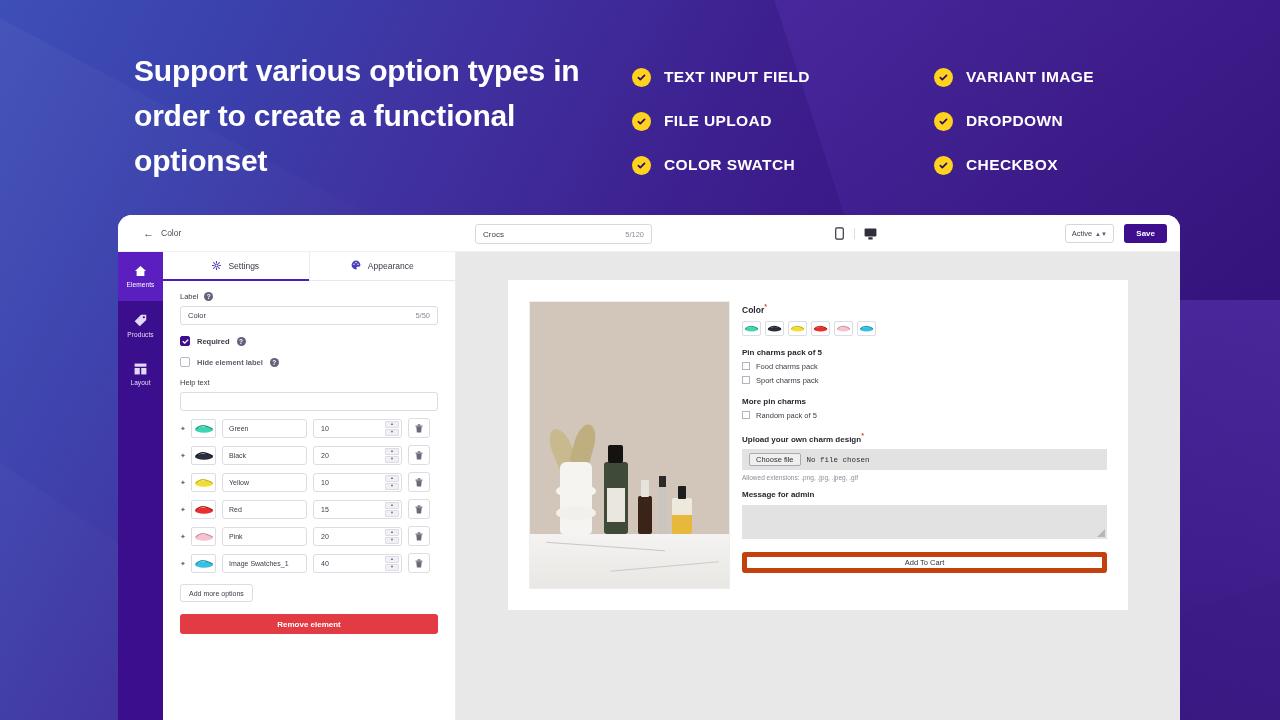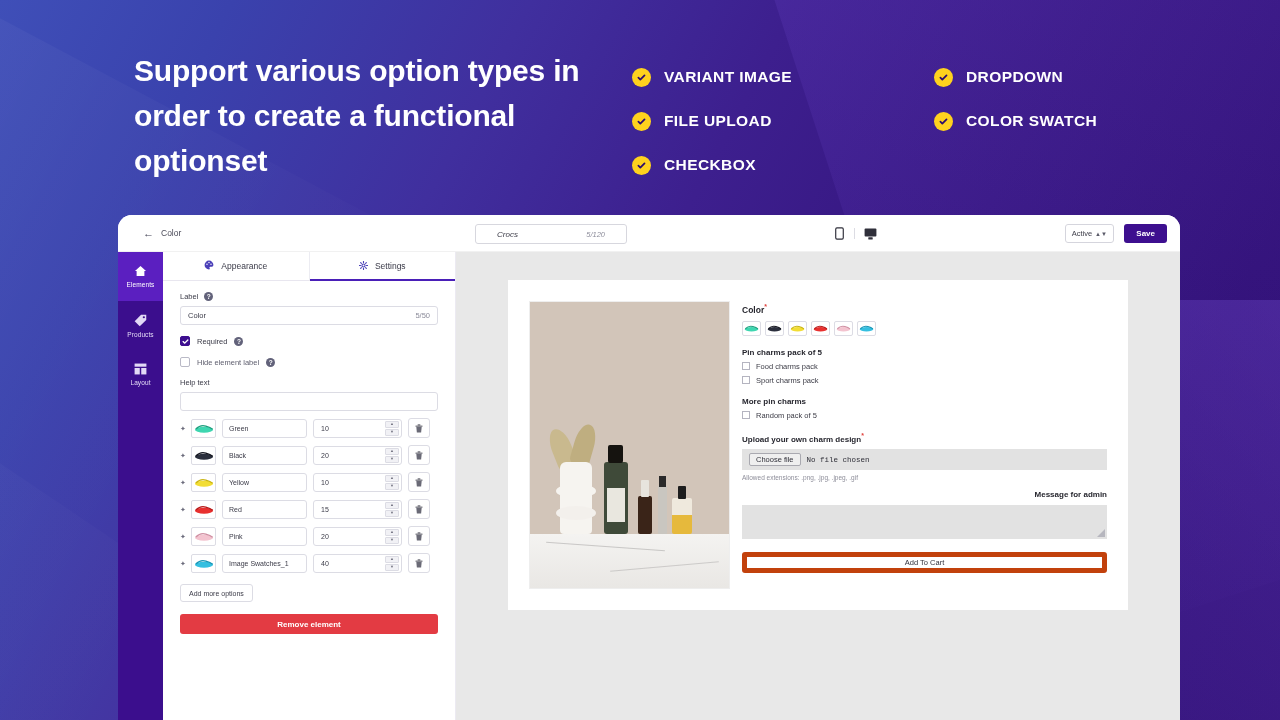--- a/index.html
+++ b/index.html
@@ -68,23 +68,23 @@
   .topbar {
     position: relative; height: 37px; background: #ffffff;
     display: flex; align-items: center; border-bottom: 1px solid #f1f1f1;
   }
   .back-link {
     display: flex; align-items: center; gap: 7px;
     margin-left: 25px; color: #4a4a58; font-size: 8.5px;
   }
   .back-arrow { font-size: 11px; line-height: 1; color: #3d3d50; }
   .title-field {
-    position: absolute; left: 357px; top: 9px; width: 152px; height: 20px;
+    position: absolute; left: 357px; top: 9px; width: 177px; height: 20px;
     border: 1px solid #d7d7de; border-radius: 3px; background: #fff;
-    display: flex; align-items: center; padding: 0 21px; font-style: italic;
+    display: flex; align-items: center; padding: 0 7px;
   }
   .title-field .val { font-size: 8px; color: #3c3c48; flex: 1; }
   .title-field .cnt { font-size: 7.5px; color: #8d8d9b; margin-left: 25px; }
   .devices {
     position: absolute; left: 714px; top: 11px;
     display: flex; align-items: center; gap: 8px;
   }
   .dev-btn { width: 14px; height: 15px; display: flex; align-items: center; justify-content: center; }
   .dev-sep { width: 1px; height: 11px; background: #dcdce3; }
   .status-select {
@@ -136,21 +136,21 @@
     display: flex; align-items: center; padding: 0 7px;
   }
   .text-input .v { font-size: 7.5px; color: #3b3b48; flex: 1; }
   .text-input .c { font-size: 7.5px; color: #8c8c9a; }
   .check-row { display: flex; align-items: center; gap: 7px; margin-top: 11px; }
   .cbox {
     width: 10px; height: 10px; border-radius: 2px; border: 1px solid #b9b9c6; background: #fff;
     display: flex; align-items: center; justify-content: center; flex: 0 0 10px;
   }
   .cbox.on { background: #3d0f8f; border-color: #3d0f8f; }
-  .check-txt { font-size: 7.5px; color: #3b3b48; }
+  .check-txt { font-size: 7.5px; color: #3b3b48; font-weight: bold; }
   .check-txt.muted { color: #5e5e6e; }
   .helptext-box {
     height: 19px; border: 1px solid #dcdce4; border-radius: 3px; background: #fff;
   }
   .opt-head {
     display: flex; margin-top: 17px; padding-bottom: 7px;
     border-bottom: 1px solid #eaeaf0; font-size: 7.5px; color: #3b3b48;
   }
   .opt-head .c1 { width: 94px; }
   .opt-row { display: flex; align-items: center; gap: 6px; margin-top: 7px; }
@@ -307,43 +307,51 @@
 
 <div class="stage">
   <div class="sheen-a"></div>
   <div class="sheen-b"></div>
   <div class="sheen-c"></div>
   <div class="sheen-d"></div>
 
   <div class="headline">Support various option types in order to create a functional optionset</div>
 
   <div class="features">
+    <div class="feat">
+      <span class="feat-ico">
+        <svg width="11" height="11" viewBox="0 0 12 12">
+            <path d="M2.6 6.2 L4.7 8.3 L9.3 3.6" stroke="#2b0b6e" stroke-width="1.9" fill="none" stroke-linecap="round" stroke-linejoin="round"></path>
+          </svg>
+      </span>
+      <span class="feat-txt">TEXT INPUT FIELD</span>
+    </div>
     <div class="feat">
       <span class="feat-ico">
         <svg width="11" height="11" viewBox="0 0 12 12">
             <path d="M2.6 6.2 L4.7 8.3 L9.3 3.6" stroke="#2b0b6e" stroke-width="1.9" fill="none" stroke-linecap="round" stroke-linejoin="round"></path>
           </svg>
       </span>
       <span class="feat-txt">VARIANT IMAGE</span>
     </div>
     <div class="feat">
       <span class="feat-ico">
         <svg width="11" height="11" viewBox="0 0 12 12">
             <path d="M2.6 6.2 L4.7 8.3 L9.3 3.6" stroke="#2b0b6e" stroke-width="1.9" fill="none" stroke-linecap="round" stroke-linejoin="round"></path>
           </svg>
       </span>
-      <span class="feat-txt">DROPDOWN</span>
+      <span class="feat-txt">FILE UPLOAD</span>
     </div>
     <div class="feat">
       <span class="feat-ico">
         <svg width="11" height="11" viewBox="0 0 12 12">
             <path d="M2.6 6.2 L4.7 8.3 L9.3 3.6" stroke="#2b0b6e" stroke-width="1.9" fill="none" stroke-linecap="round" stroke-linejoin="round"></path>
           </svg>
       </span>
-      <span class="feat-txt">FILE UPLOAD</span>
+      <span class="feat-txt">DROPDOWN</span>
     </div>
     <div class="feat">
       <span class="feat-ico">
         <svg width="11" height="11" viewBox="0 0 12 12">
             <path d="M2.6 6.2 L4.7 8.3 L9.3 3.6" stroke="#2b0b6e" stroke-width="1.9" fill="none" stroke-linecap="round" stroke-linejoin="round"></path>
           </svg>
       </span>
       <span class="feat-txt">COLOR SWATCH</span>
     </div>
     <div class="feat">
@@ -419,49 +427,49 @@
                 <rect x="0.6" y="5.4" width="5.6" height="7" fill="#e2d9f6"></rect>
                 <rect x="7.8" y="5.4" width="5.6" height="7" fill="#e2d9f6"></rect>
               </svg>
           </span>
           <span class="rail-label">Layout</span>
         </div>
       </div>
 
       <div class="panel">
         <div class="tabs">
-          <div class="tab">
-            <span>
-              <svg width="10" height="10" viewBox="0 0 12 12">
-                  <path d="M6 0.7 A5.3 5.3 0 1 0 6 11.3 c1 0 1.3-1 0.7-1.7 -0.6-0.7 0-1.6 0.9-1.6 H9.8 A2.2 2.2 0 0 0 11.3 6 A5.3 5.3 0 0 0 6 0.7Z" fill="#4a3fb8"></path>
-                  <circle cx="3.6" cy="5" r="0.85" fill="#fff"></circle>
-                  <circle cx="6" cy="3" r="0.85" fill="#fff"></circle>
-                  <circle cx="8.4" cy="5" r="0.85" fill="#fff"></circle>
-                </svg>
-            </span>
-            <span>Appearance</span>
-          </div>
           <div class="tab active">
             <span>
               <svg width="9" height="9" viewBox="0 0 12 12">
                   <circle cx="6" cy="6" r="2.1" fill="none" stroke="#4a3fb8" stroke-width="1.4"></circle>
                   <g stroke="#4a3fb8" stroke-width="1.5" stroke-linecap="round">
                     <path d="M6 0.6 V2.1"></path>
                     <path d="M6 9.9 V11.4"></path>
                     <path d="M0.6 6 H2.1"></path>
                     <path d="M9.9 6 H11.4"></path>
                     <path d="M2.2 2.2 L3.2 3.2"></path>
                     <path d="M8.8 8.8 L9.8 9.8"></path>
                     <path d="M9.8 2.2 L8.8 3.2"></path>
                     <path d="M3.2 8.8 L2.2 9.8"></path>
                   </g>
                 </svg>
             </span>
             <span>Settings</span>
           </div>
+          <div class="tab">
+            <span>
+              <svg width="10" height="10" viewBox="0 0 12 12">
+                  <path d="M6 0.7 A5.3 5.3 0 1 0 6 11.3 c1 0 1.3-1 0.7-1.7 -0.6-0.7 0-1.6 0.9-1.6 H9.8 A2.2 2.2 0 0 0 11.3 6 A5.3 5.3 0 0 0 6 0.7Z" fill="#4a3fb8"></path>
+                  <circle cx="3.6" cy="5" r="0.85" fill="#fff"></circle>
+                  <circle cx="6" cy="3" r="0.85" fill="#fff"></circle>
+                  <circle cx="8.4" cy="5" r="0.85" fill="#fff"></circle>
+                </svg>
+            </span>
+            <span>Appearance</span>
+          </div>
         </div>
 
         <div class="panel-inner">
           <div class="fld-label">
             <span>Label</span>
             <span class="q-ico">?</span>
           </div>
           <div class="text-input">
             <span class="v">Color</span>
             <span class="c">5/50</span>
@@ -724,21 +732,21 @@
 
             <div class="pf-sub">
               <span>Upload your own charm design</span><span class="req-star">*</span>
             </div>
             <div class="file-row">
               <span class="file-btn">Choose file</span>
               <span class="file-none">No file chosen</span>
             </div>
             <div class="allowed">Allowed extensions: .png, .jpg, .jpeg, .gif</div>
 
-            <div class="pf-sub" style="margin-top:9px;text-align:right;">Message for admin</div>
+            <div class="pf-sub" style="margin-top:9px;">Message for admin</div>
             <div class="msg-area"></div>
 
             <div class="atc">Add To Cart</div>
           </div>
         </div>
       </div>
 
     </div>
   </div>
 </div>

